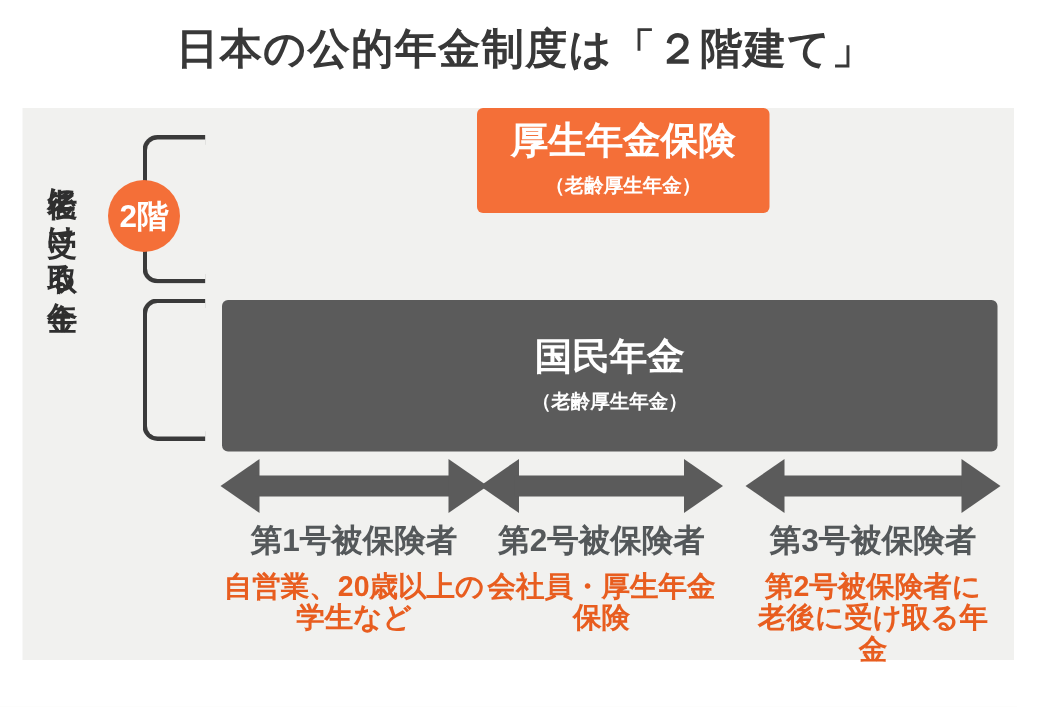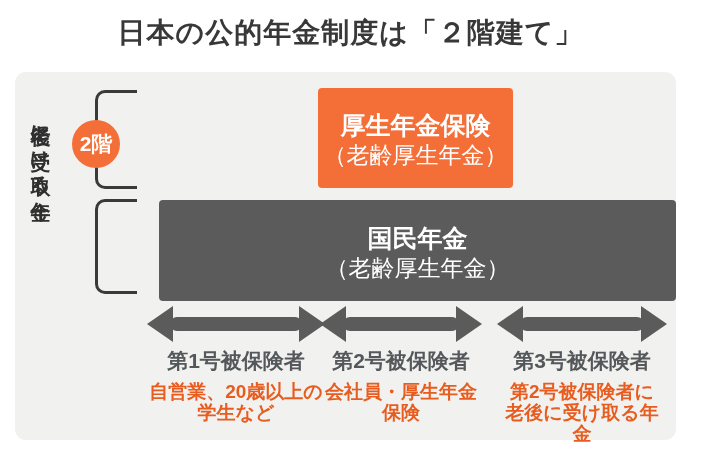--- a/index.html
+++ b/index.html
@@ -4,21 +4,21 @@
 <style>
   :root {
     --orange: #f46f38;
     --dark-gray: #5b5b5b;
     --panel-bg: #f1f1ef;
     --title-text: #383838;
     --orange-text: #e85d1f;
     --label-text: #54585a;
     --bracket: #3a3a3a;
   }
-  * { box-sizing: border-box; border-radius: 11px; }
+  * { box-sizing: border-box; }
   html, body { margin: 0; padding: 0; background: #ffffff; }
   .stage {
     position: relative;
     width: 701px;
     height: 471px;
     background: #ffffff;
     overflow: hidden;
     font-family: "Liberation Sans", "DejaVu Sans", sans-serif;
   }
   .title {
@@ -77,24 +77,24 @@
     position: absolute;
     border-radius: 4px;
     color: #ffffff;
     display: flex;
     flex-direction: column;
     align-items: center;
     justify-content: center;
     gap: 7px;
     text-align: center;
   }
-  .box-orange { left: 318px; top: 88px; width: 195px; height: 100px; background: var(--orange, #f46f38); }
-  .box-dark   { left: 148px; top: 200px; width: 517px; height: 101px; background: var(--dark-gray, #5b5b5b); margin-left: 11px; }
+  .box-orange { left: 318px; top: 72px; width: 195px; height: 70px; background: var(--orange, #f46f38); }
+  .box-dark   { left: 148px; top: 200px; width: 517px; height: 101px; background: var(--dark-gray, #5b5b5b); }
   .box-title    { font-size: 25px; font-weight: 700; line-height: 27px; }
-  .box-subtitle { font-size: 23px; font-weight: 400; line-height: 18px; }
+  .box-subtitle { font-size: 13px; font-weight: 700; line-height: 18px; }
   .arrow { position: absolute; top: 306px; height: 36px; }
   .arrow .shaft {
     position: absolute;
     left: 23px; right: 23px;
     top: 11px; height: 14px;
     background: var(--dark-gray, #5b5b5b);
   }
   .arrow::before, .arrow::after {
     content: "";
     position: absolute;

